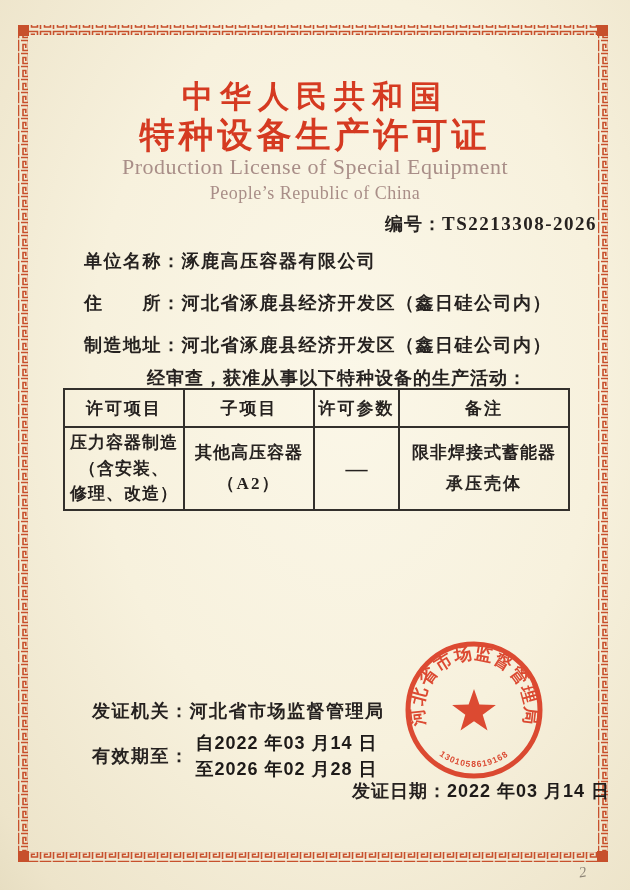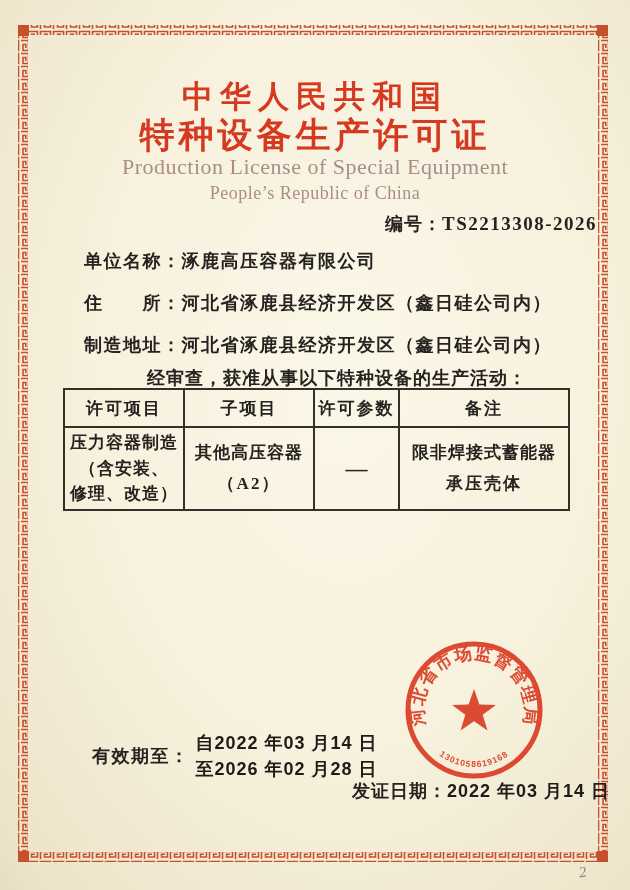--- a/index.html
+++ b/index.html
@@ -131,20 +131,23 @@
     <circle cx="75" cy="74" r="66" fill="none" stroke="#e2402a" stroke-width="5"></circle>
     <polygon fill="#e2402a" points="75,53 80.4,68.6 96.9,68.9 83.7,78.8 88.5,94.6 75,85.2 61.5,94.6 66.3,78.8 53.1,68.9 69.6,68.6"></polygon>
     <text font-size="17.5" font-weight="bold" fill="#e2402a" letter-spacing="1.5">
       <textPath href="#sealTopArc" xlink:href="#sealTopArc" startOffset="50%" text-anchor="middle">河北省市场监督管理局</textPath>
     </text>
     <text font-size="8.5" font-weight="bold" fill="#e2402a" letter-spacing="1">
       <textPath href="#sealBottomArc" xlink:href="#sealBottomArc" startOffset="50%" text-anchor="middle">1301058619168</textPath>
     </text>
   </svg>
 
+  <div class="abs row-authority">
+    <span>发证机关：</span><span>河北省市场监督管理局</span>
+  </div>
 
   <div class="abs row-validity">
     <span class="validity-label">有效期至：</span>
     <span class="validity-dates">
       <span class="date-text">自2022 年03 月14 日</span>
       <span class="date-text">至2026 年02 月28 日</span>
     </span>
   </div>
 
   <div class="abs row-issuedate">

